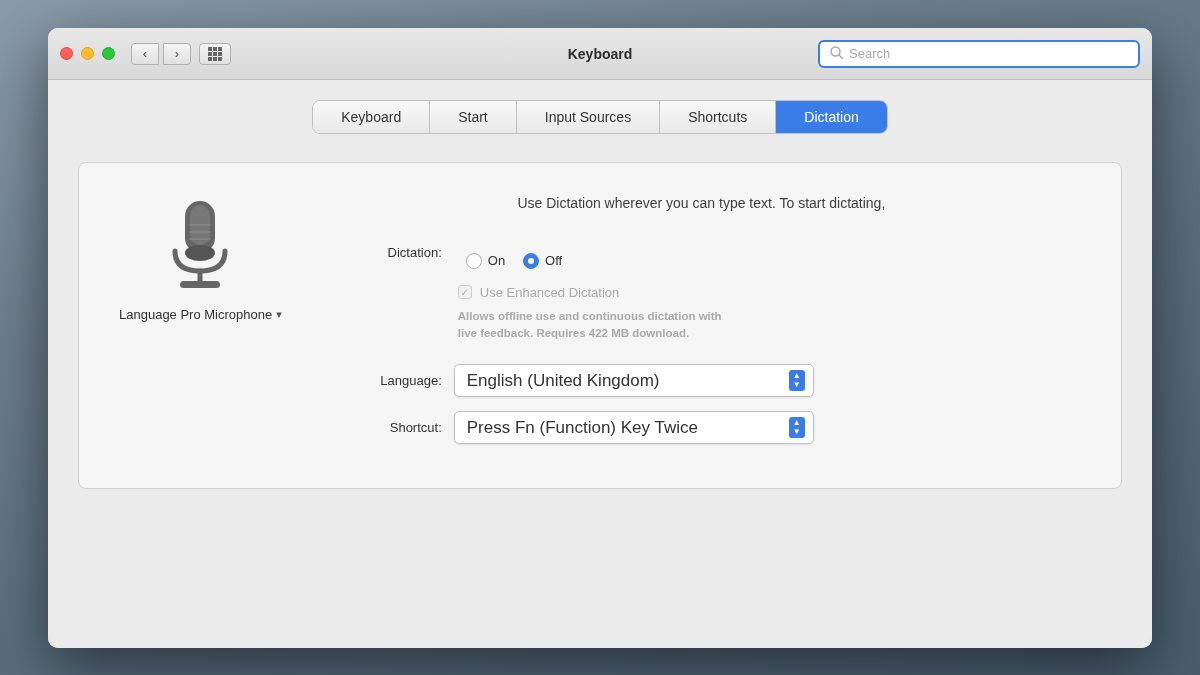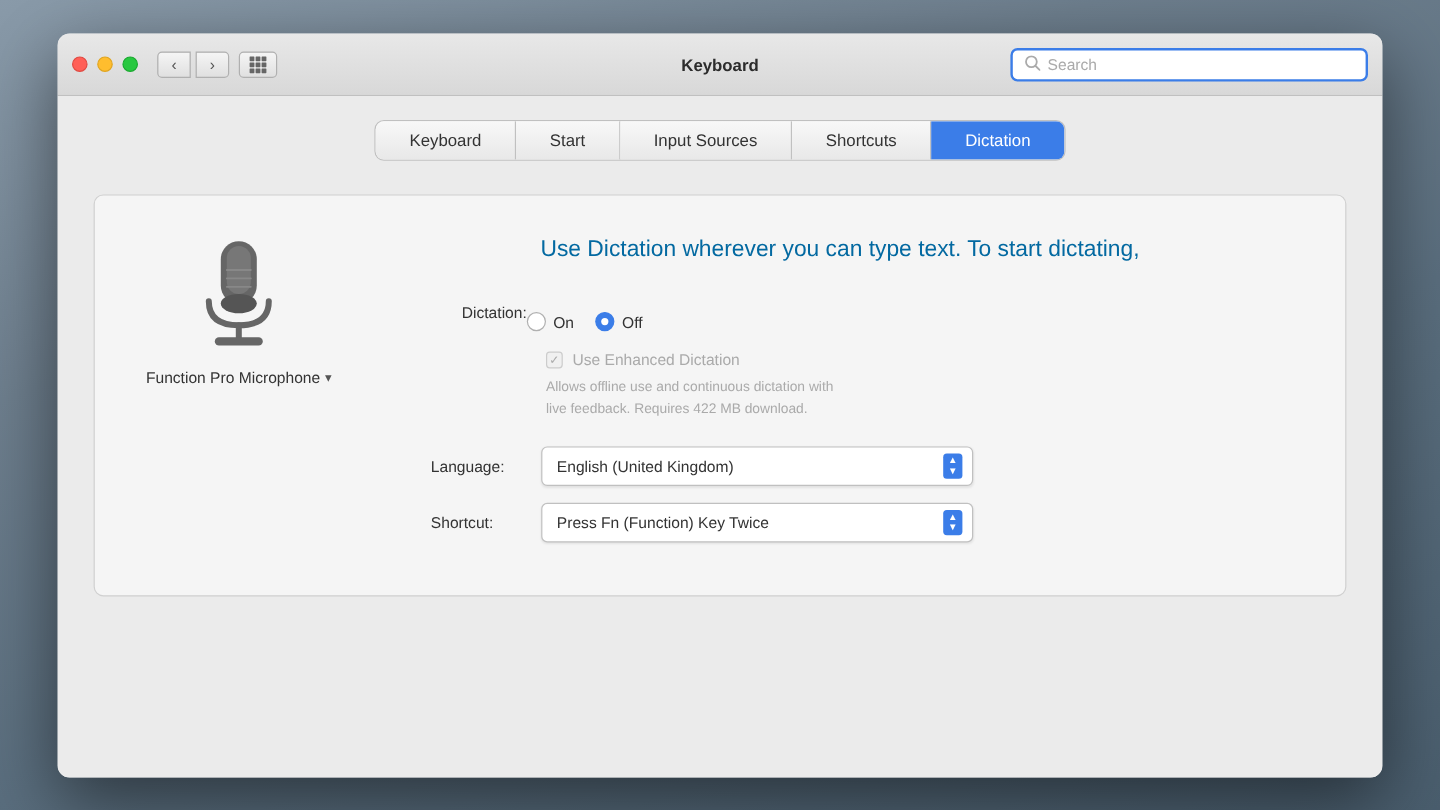--- a/index.html
+++ b/index.html
@@ -122,21 +122,21 @@
     }
 
     .search-box {
       margin-left: auto;
       display: flex;
       align-items: center;
       background: white;
       border: 2px solid #3b7de8;
       border-radius: 6px;
       padding: 4px 10px;
-      width: 298px;
+      width: 322px;
       gap: 6px;
     }
 
     .search-icon-svg {
       color: #aaa;
       font-size: 13px;
       flex-shrink: 0;
     }
 
     .search-input {
@@ -229,31 +229,31 @@
       font-size: 11px;
       color: #555;
     }
 
     
     .settings-section {
       flex: 1;
     }
 
     .description {
-      font-size: 19px;
-      color: #0369a1;
+      font-size: 14px;
+      color: #404040;
       line-height: 1.55;
       text-align: center;
       margin-bottom: 22px;
     }
 
     .dictation-row {
       display: flex;
       align-items: center;
-      gap: 0;
+      gap: 24px;
       margin-bottom: 16px;
       justify-content: flex-start;
       padding-left: 40px;
     }
 
     .dictation-label {
       font-size: 13px;
       color: #333;
       font-weight: 500;
       min-width: 80px;
@@ -339,54 +339,55 @@
       font-size: 13px;
       color: #aaa;
     }
 
     .enhanced-desc {
       font-size: 11.5px;
       color: #aaa;
       padding-left: 136px;
       line-height: 1.5;
       margin-bottom: 22px;
+      font-weight: bold;
     }
 
     
     .dropdown-row {
       display: flex;
       align-items: center;
       gap: 12px;
       margin-bottom: 14px;
       padding-left: 40px;
     }
 
     .dropdown-label {
       font-size: 13px;
       color: #333;
       font-weight: 500;
       min-width: 80px;
-      text-align: left;
+      text-align: right;
     }
 
     .dropdown {
       display: flex;
       align-items: center;
       justify-content: space-between;
       background: white;
       border: 1px solid #c0c0c0;
       border-radius: 5px;
       padding: 5px 8px 5px 12px;
       min-width: 360px;
       cursor: pointer;
       box-shadow: 0 1px 2px rgba(0,0,0,0.08);
     }
 
     .dropdown-text {
-      font-size: 13px;
+      font-size: 17px;
       color: #333;
     }
 
     .dropdown-arrows {
       display: flex;
       flex-direction: column;
       align-items: center;
       background: #3b7de8;
       border-radius: 3px;
       padding: 2px 4px;
@@ -476,21 +477,21 @@
           <line x1="40" y1="78" x2="40" y2="90" stroke="#666" stroke-width="5" stroke-linecap="round"></line>
 
           <rect x="20" y="88" width="40" height="7" rx="3.5" fill="#666"></rect>
 
           <line x1="30" y1="32" x2="50" y2="32" stroke="#888" stroke-width="1.5" stroke-linecap="round"></line>
           <line x1="30" y1="39" x2="50" y2="39" stroke="#888" stroke-width="1.5" stroke-linecap="round"></line>
           <line x1="30" y1="46" x2="50" y2="46" stroke="#888" stroke-width="1.5" stroke-linecap="round"></line>
         </svg>
 
         <div class="mic-label">
-          <span>Function Pro Microphone</span>
+          <span>Language Pro Microphone</span>
           <span class="mic-chevron">▾</span>
         </div>
       </div>
 
       <div class="settings-section">
         <p class="description">
           <span>Use Dictation wherever you can type text. To start dictating,</span><br>
         </p>
 
         <div class="dictation-row">

